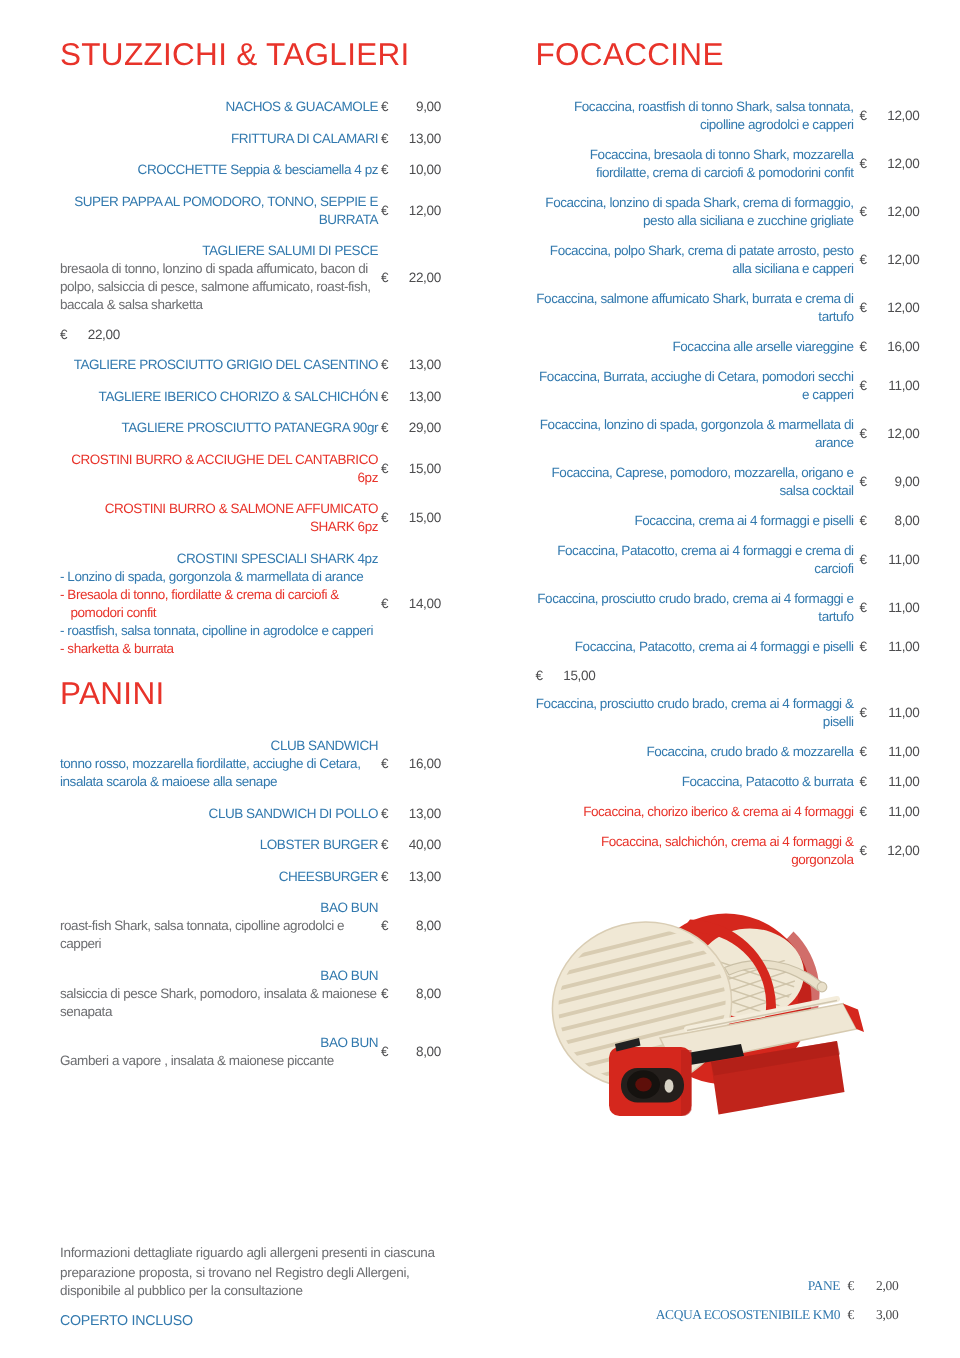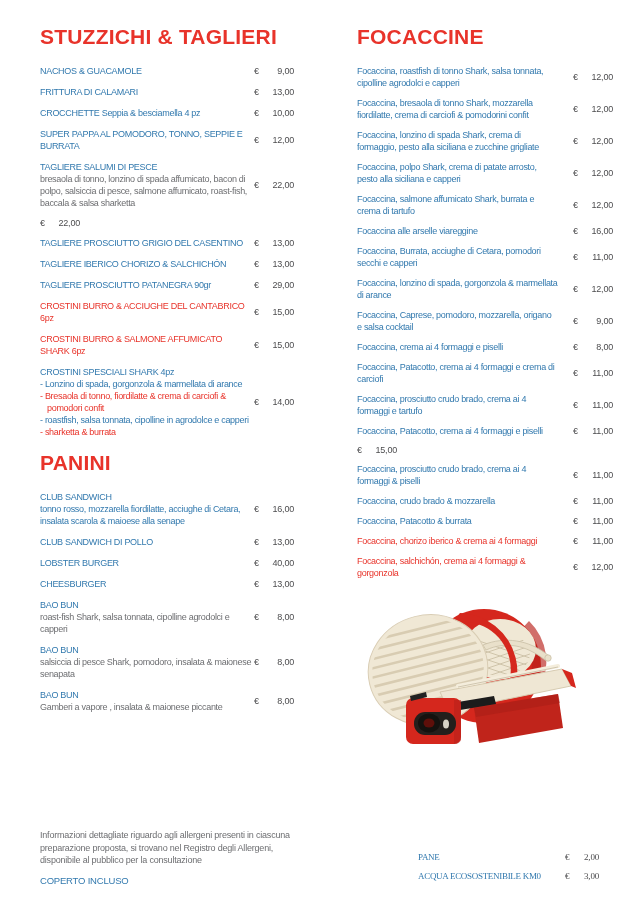--- a/index.html
+++ b/index.html
@@ -5,28 +5,28 @@
   html,body{margin:0;padding:0;background:#ffffff;}
   .page{
     position:relative;width:640px;height:905px;background:#ffffff;
     font-family:"Liberation Sans",sans-serif;overflow:hidden;
     --red:#e8332a; --blue:#3279ae; --gray:#6d6e71; --dark:#4d4d4f;
   }
   .col{position:absolute;top:26px;}
   .col-left{left:40px;width:254px;}
   .col-right{left:357px;width:256px;}
   .section-title{
-    color:var(--red);font-size:21px;font-weight:bold;letter-spacing:0.2px;
+    color:var(--red);font-size:21px;font-weight:normal;letter-spacing:0.2px;
     margin:0 0 17px 0;line-height:22px;
   }
   .section-title:not(:first-child){margin-top:14px;}
   .row{display:flex;justify-content:space-between;align-items:center;margin-bottom:9px;}
-  .col-right .row{margin-bottom:8px;gap:15px;}
+  .col-right .row{margin-bottom:8px;}
   .item-text{width:212px;font-size:9px;line-height:12px;letter-spacing:-0.3px;}
-  .name{color:var(--blue);}
+  .name{color:var(--blue);text-align:right;}
   .name.red{color:var(--red);}
   .desc{color:var(--gray);}
   .desc.blue{color:var(--blue);}
   .bullet{color:var(--blue);padding-left:7px;text-indent:-7px;}
   .bullet.red{color:var(--red);}
   .price{width:40px;display:flex;justify-content:space-between;flex-shrink:0;
     color:var(--dark);font-size:9px;letter-spacing:-0.2px;}
   .price .val{text-align:right;}
   .allergen-note{position:absolute;left:40px;top:829px;width:270px;
     font-size:9px;line-height:12.5px;letter-spacing:-0.2px;color:var(--gray);}

